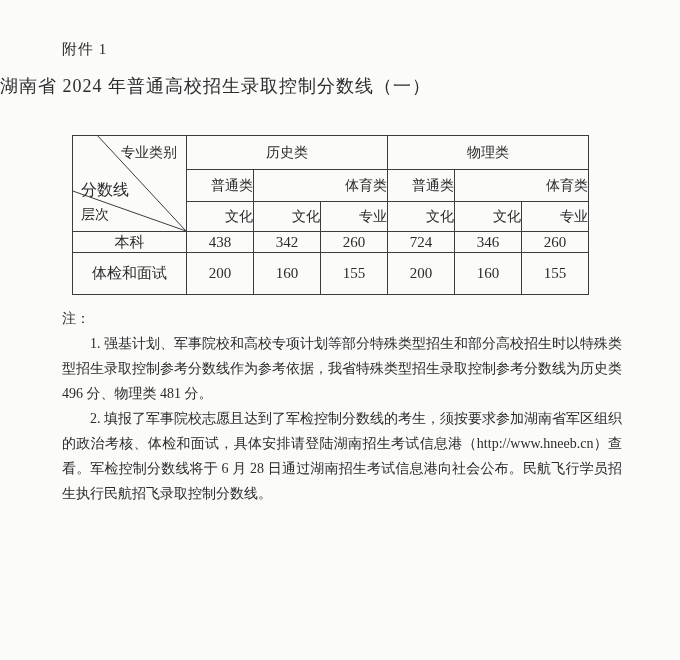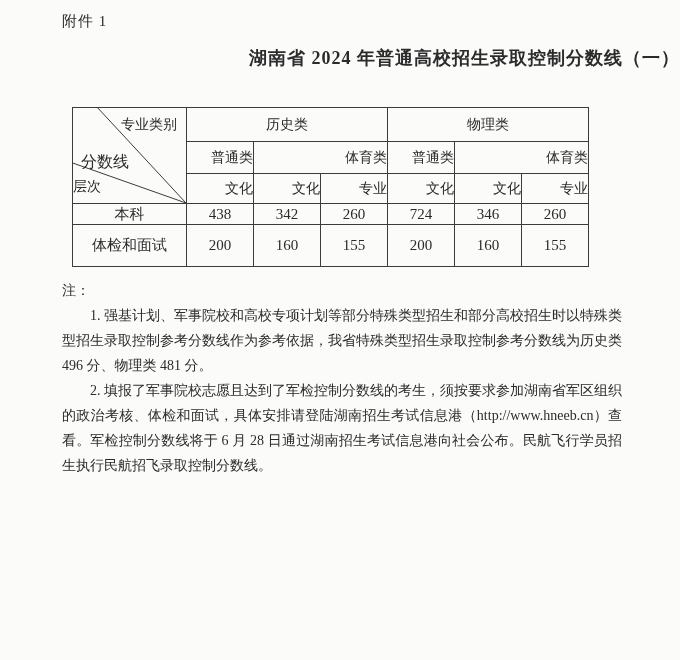--- a/index.html
+++ b/index.html
@@ -8,30 +8,30 @@
     width: 680px;
     height: 660px;
     background: #fbfbfa;
     color: #2b2b2b;
     font-family: "Liberation Serif", "DejaVu Serif", serif;
     overflow: hidden;
   }
   .page { width: 680px; height: 660px; position: relative; }
 
   .attachment {
-    padding-top: 12px;
+    padding-top: 40px;
     margin-left: 62px;
     font-size: 15px;
     letter-spacing: 1px;
   }
   .title {
     margin: 15px 0 0 0;
-    text-align: right;
+    text-align: left;
     font-size: 18px;
-    font-weight: bold;
+    font-weight: normal;
     letter-spacing: 1px;
   }
 
   table.score-table {
     margin: 37px 0 0 72px;
     width: 516px;
     border-collapse: collapse;
     table-layout: fixed;
   }
   table.score-table th,
@@ -49,21 +49,21 @@
   tr.r-group th { height: 34px; }
   tr.r-sub th   { height: 32px; text-align: right; }
   tr.r-field th { height: 30px; text-align: right; }
   tr.r-data td  { height: 21px; font-size: 15px; }
   tr.r-data2 td { height: 42px; font-size: 15px; }
 
   th.corner { position: relative; padding: 0; }
   th.corner svg { position: absolute; top: 0; left: 0; width: 100%; height: 100%; }
   .corner-top    { position: absolute; top: 8px;  right: 9px; font-size: 14px; }
   .corner-mid    { position: absolute; left: 8px; top: 44px;  font-size: 16px; }
-  .corner-bottom { position: absolute; left: 0; bottom: 7px; font-size: 14px; }
+  .corner-bottom { position: absolute; left: 8px; bottom: 7px; font-size: 14px; }
 
   .notes {
     margin: 11px 58px 0 62px;
     font-size: 14px;
     line-height: 25px;
     text-align: justify;
   }
   .notes p { margin: 0; }
   .note-indent { text-indent: 2em; }
 </style>

